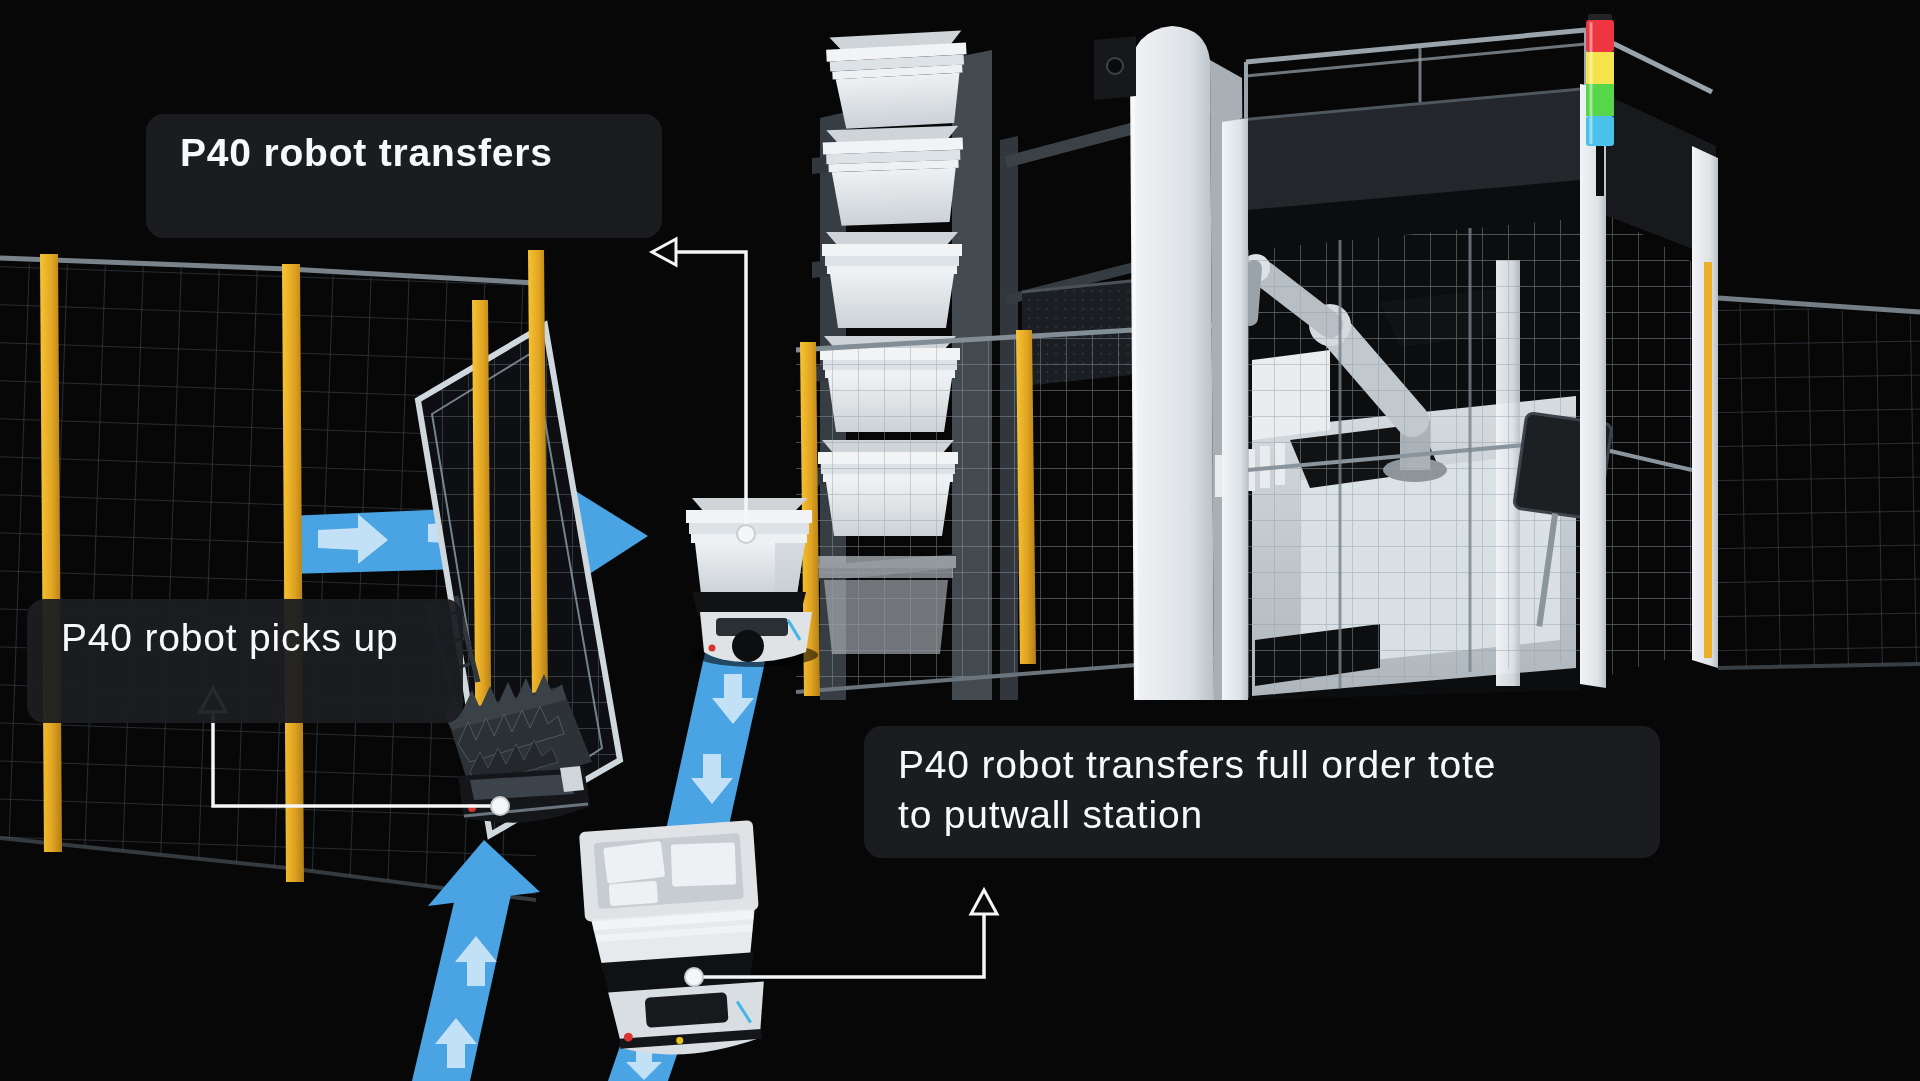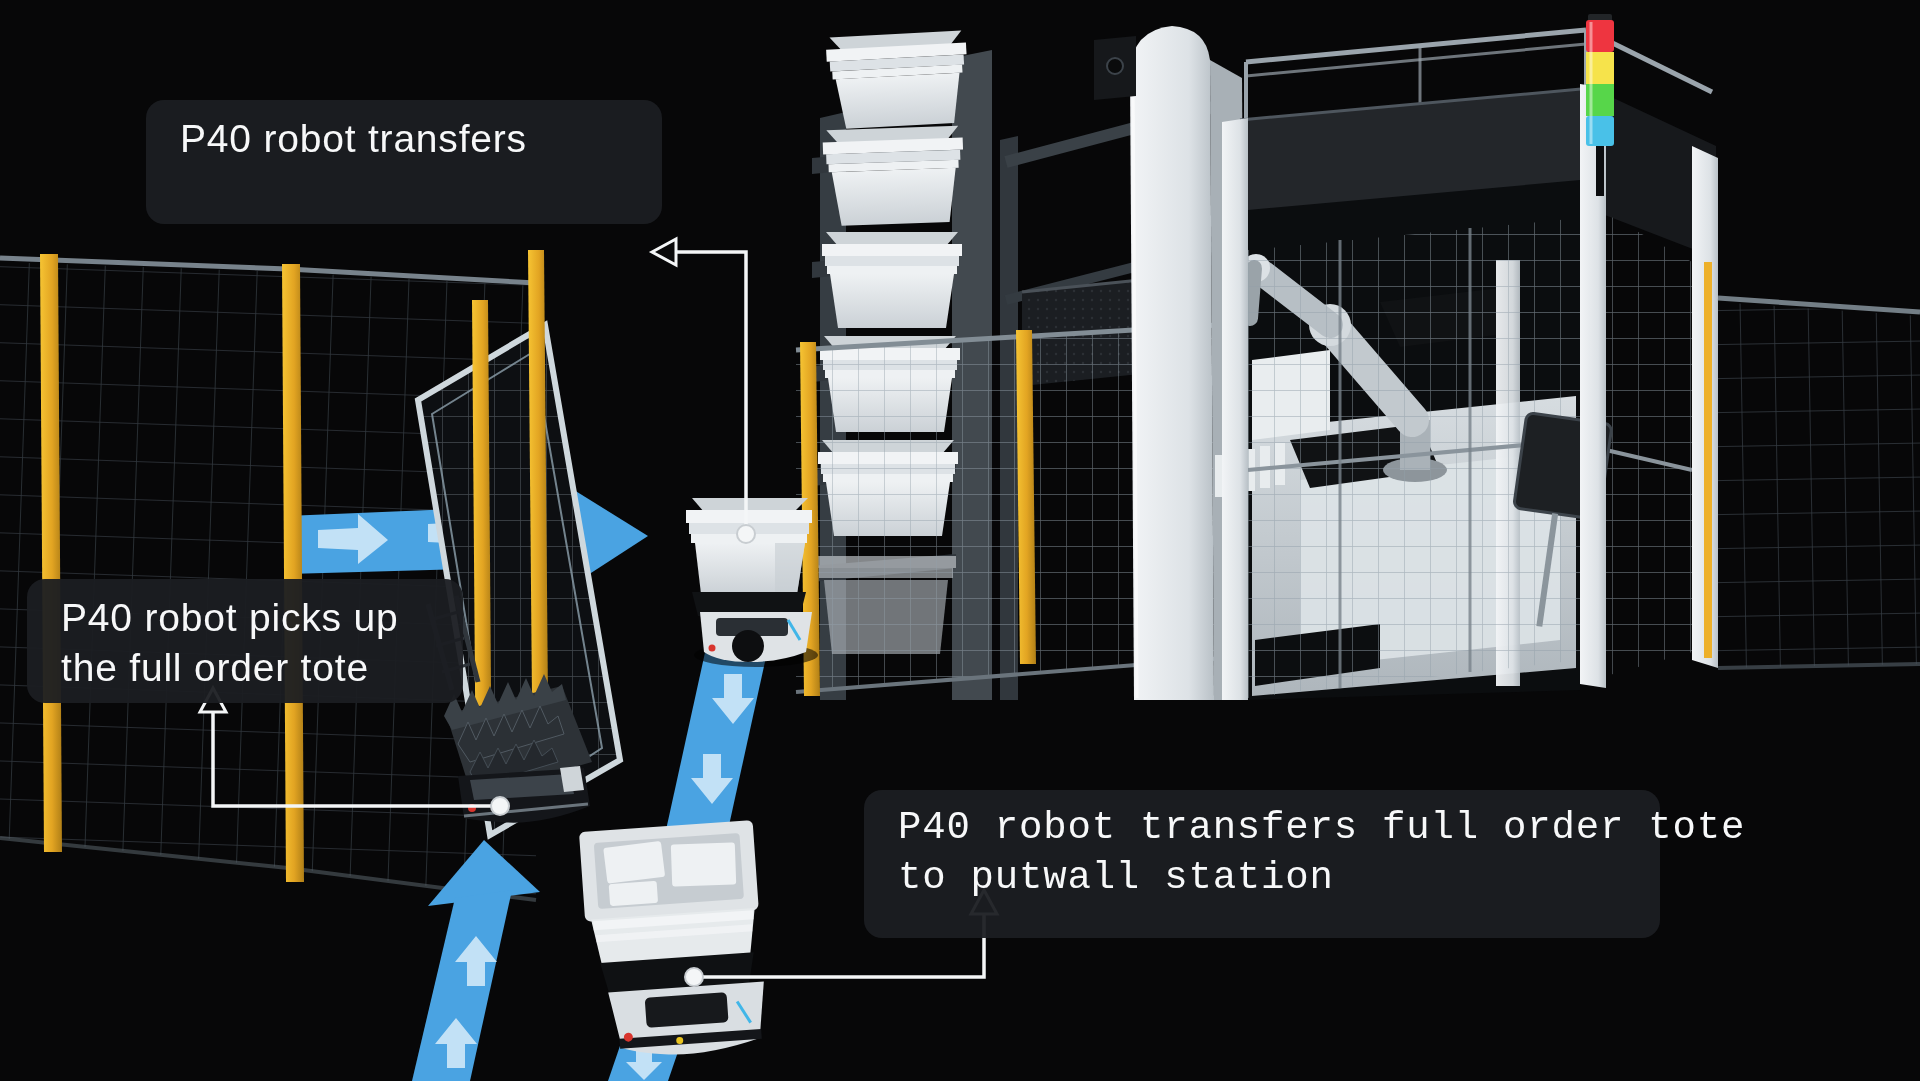--- a/index.html
+++ b/index.html
@@ -13,23 +13,23 @@
     border-radius:18px;
     color:#F7F8F9;
     font-size:39px;
     line-height:1.28;
     letter-spacing:0.8px;
     padding:14px 34px 16px 34px;
     box-sizing:border-box;
     z-index:5;
   }
   .callout span{display:block;white-space:nowrap;}
-  .c1{left:146px;top:100px;width:516px;height:124px;}
-  .c2{left:27px;top:579px;width:436px;height:124px;}
-  .c3{left:864px;top:790px;width:796px;height:148px;font-family:Liberation Mono, monospace;}
+  .c1{left:146px;top:114px;width:516px;height:124px;font-weight:bold;}
+  .c2{left:27px;top:599px;width:436px;height:124px;}
+  .c3{left:864px;top:726px;width:796px;height:132px;}
 </style>
 </head>
 <body>
 
 <div class="scene">
 <svg viewBox="0 0 1920 1081" xmlns="http://www.w3.org/2000/svg">
   <defs>
     <pattern id="meshA" width="38" height="38" patternUnits="userSpaceOnUse" patternTransform="rotate(2)">
       <path d="M0 0H38M0 0V38" stroke="#4B565F" stroke-width="1.6" opacity="0.6"></path>
     </pattern>
@@ -362,18 +362,17 @@
     </g>
   </g>
 </svg>
 </div>
 
 <div class="callout c1">
   <span>P40 robot transfers</span>
 </div>
 <div class="callout c2">
   <span>P40 robot picks up</span>
-  <span>the full order tote</span>
 </div>
 <div class="callout c3">
   <span>P40 robot transfers full order tote</span>
   <span>to putwall station</span>
 </div>
 
 </body></html>

